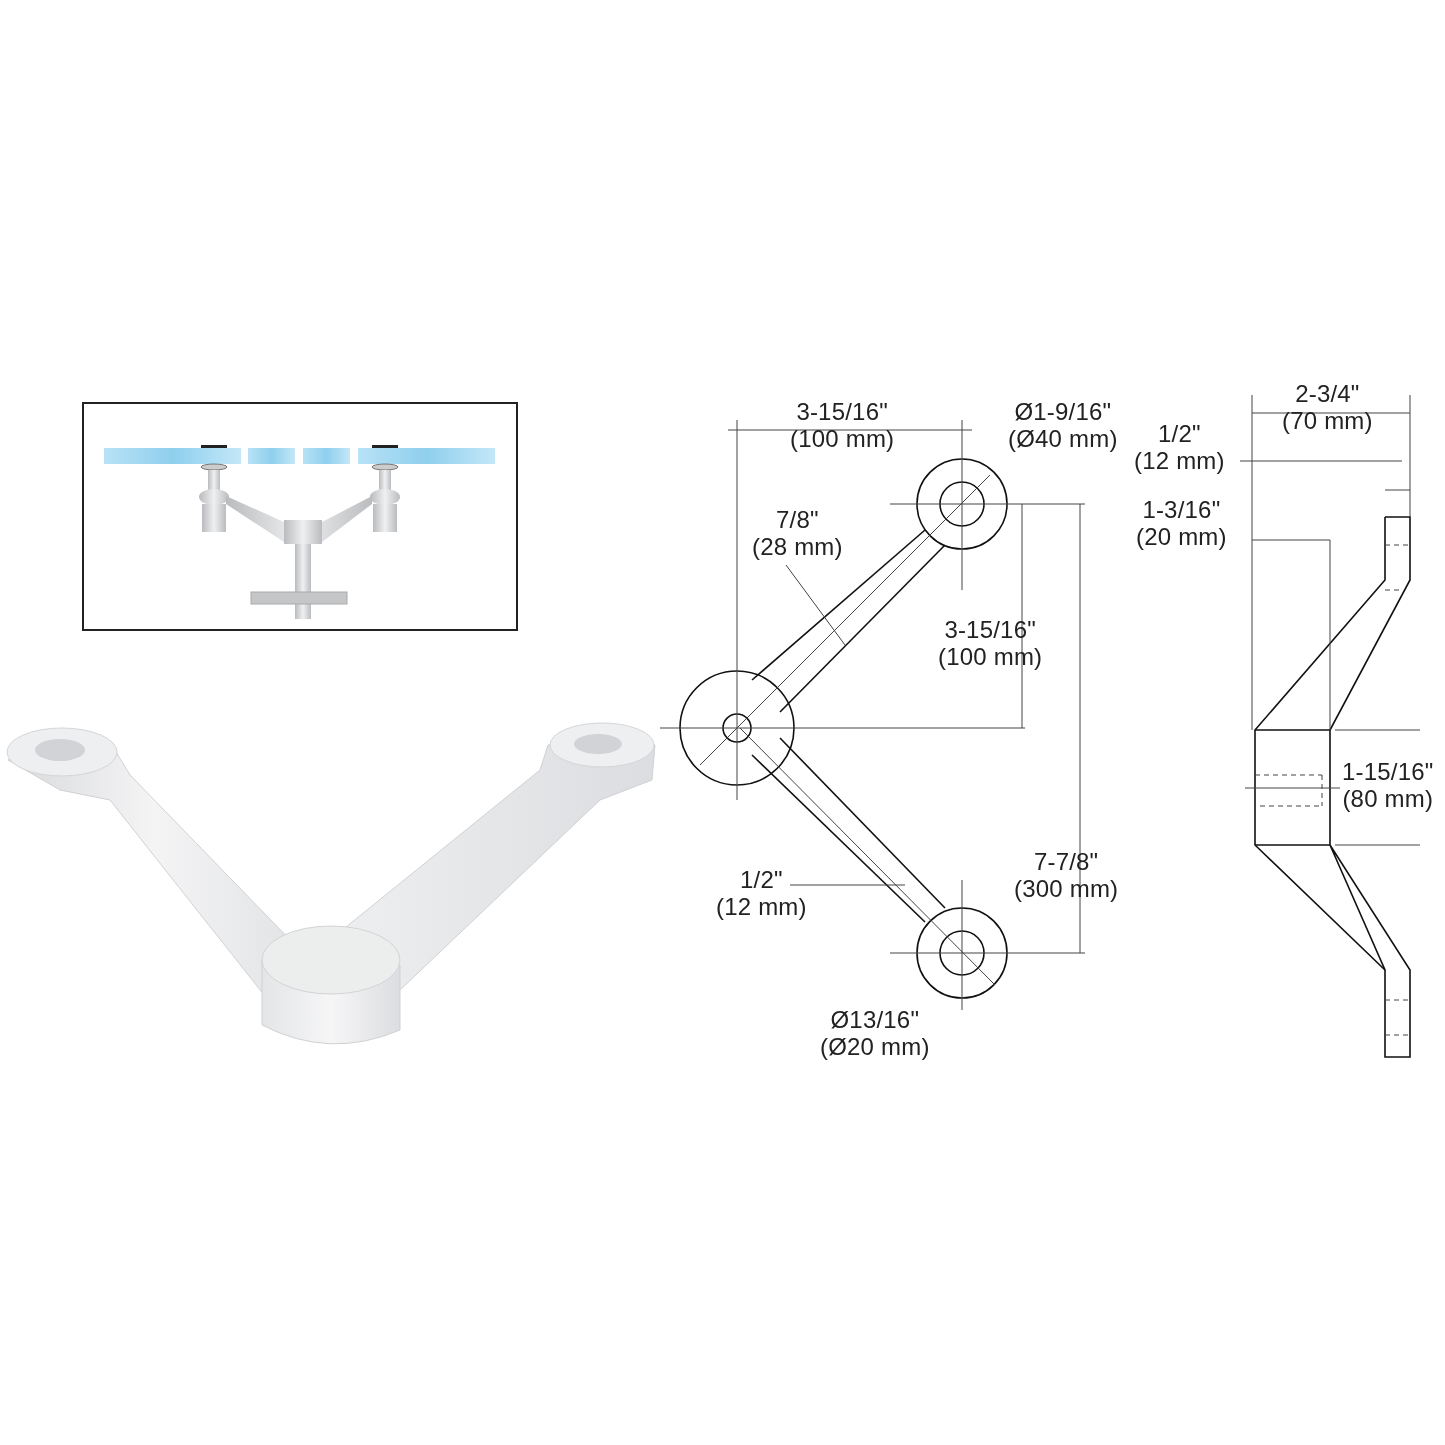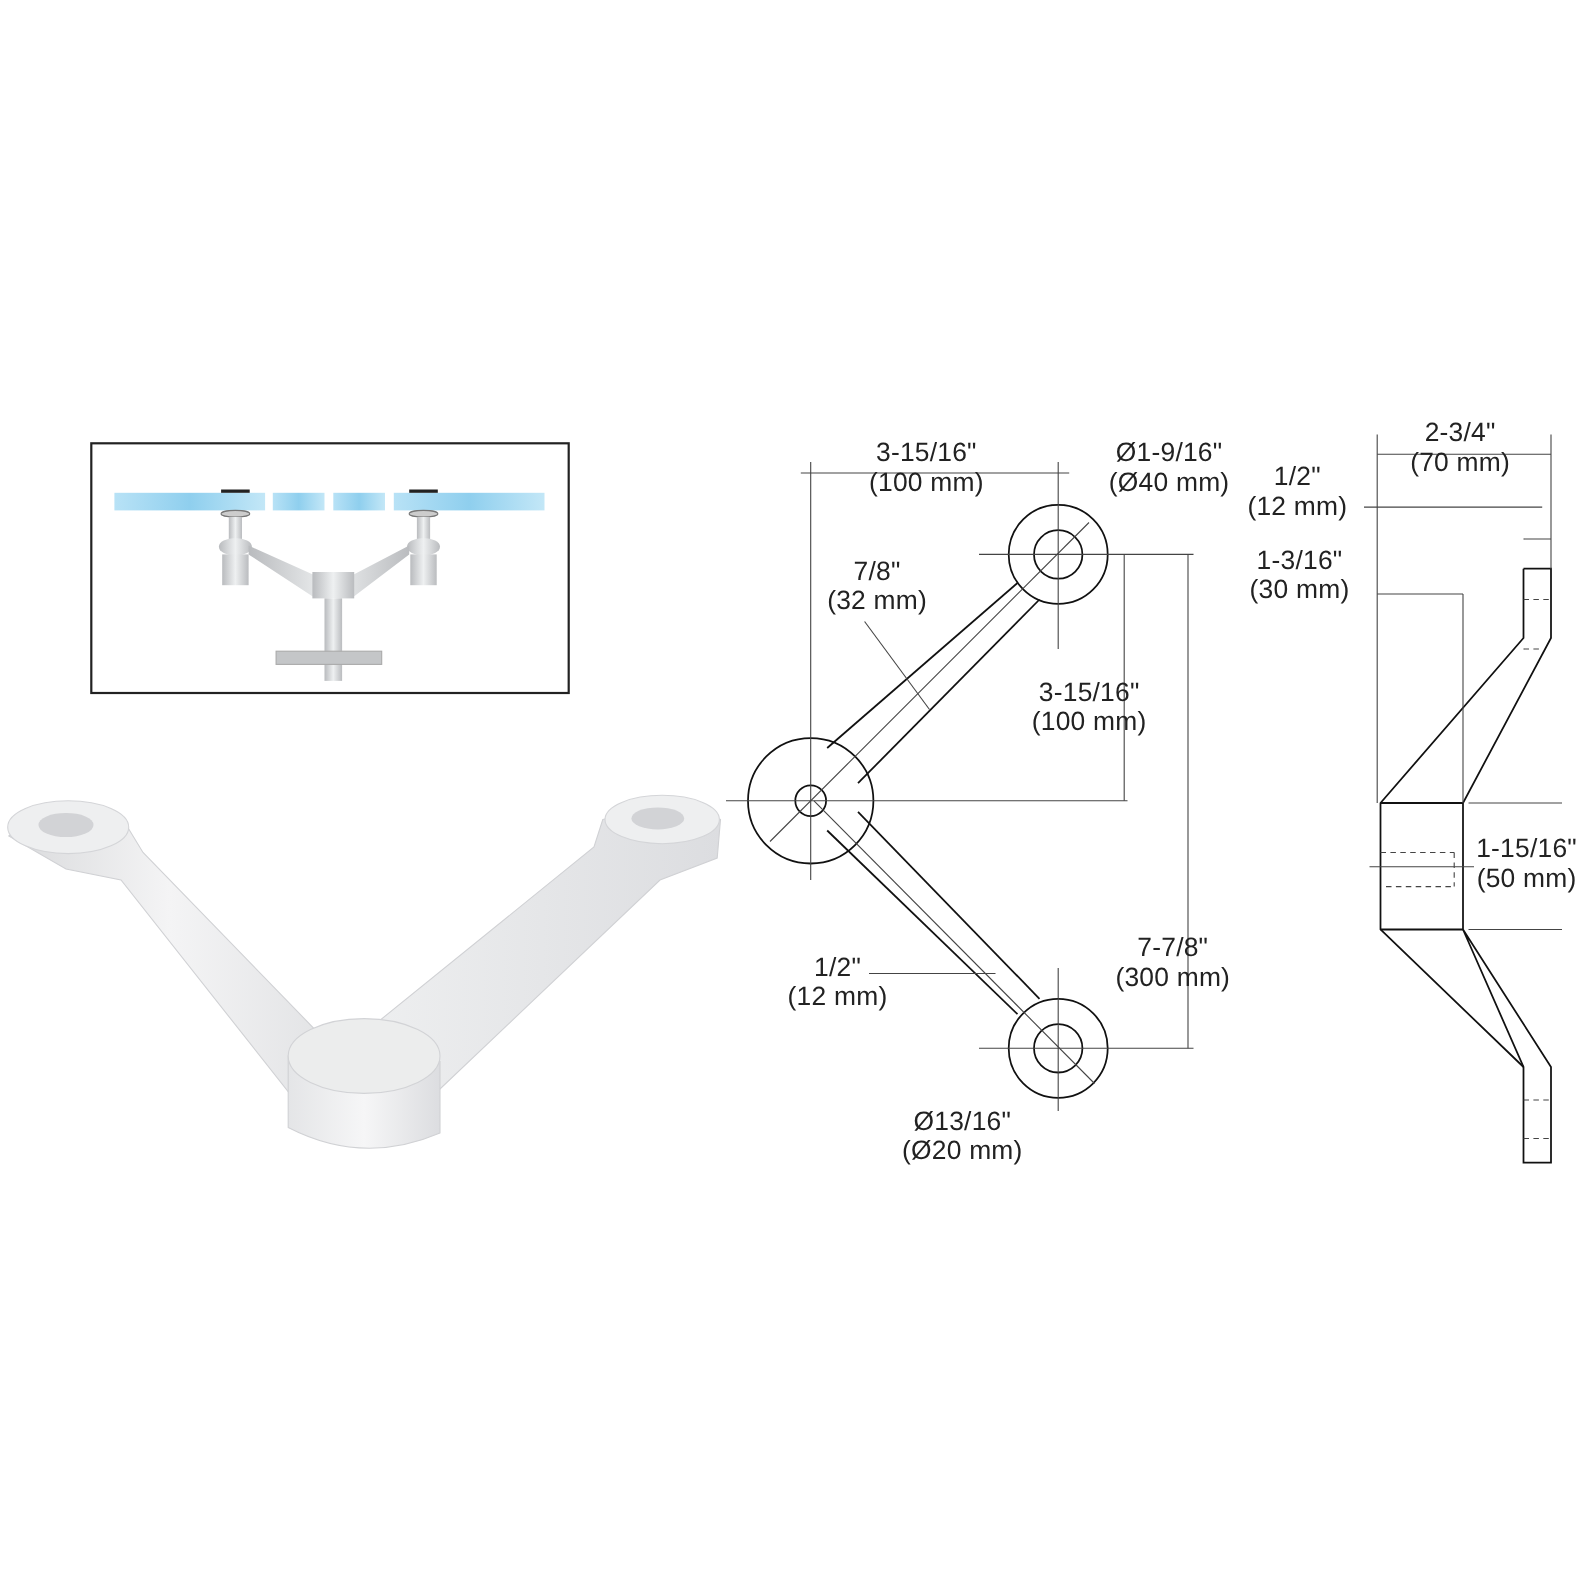--- a/index.html
+++ b/index.html
@@ -155,21 +155,21 @@
   <div class="dim-label" style="left:790px;top:398px;">
     <span>3-15/16"</span>
     <span>(100 mm)</span>
   </div>
   <div class="dim-label" style="left:1008px;top:398px;">
     <span>Ø1-9/16"</span>
     <span>(Ø40 mm)</span>
   </div>
   <div class="dim-label" style="left:752px;top:506px;">
     <span>7/8"</span>
-    <span>(32 mm)</span>
+    <span>(28 mm)</span>
   </div>
   <div class="dim-label" style="left:938px;top:616px;">
     <span>3-15/16"</span>
     <span>(100 mm)</span>
   </div>
   <div class="dim-label" style="left:716px;top:866px;">
     <span>1/2"</span>
     <span>(12 mm)</span>
   </div>
   <div class="dim-label" style="left:1014px;top:848px;">
@@ -185,19 +185,19 @@
   <div class="dim-label" style="left:1282px;top:380px;">
     <span>2-3/4"</span>
     <span>(70 mm)</span>
   </div>
   <div class="dim-label" style="left:1134px;top:420px;">
     <span>1/2"</span>
     <span>(12 mm)</span>
   </div>
   <div class="dim-label" style="left:1136px;top:496px;">
     <span>1-3/16"</span>
-    <span>(30 mm)</span>
+    <span>(20 mm)</span>
   </div>
   <div class="dim-label" style="left:1342px;top:758px;">
     <span>1-15/16"</span>
-    <span>(50 mm)</span>
+    <span>(80 mm)</span>
   </div>
 </div>
 
 </body></html>

